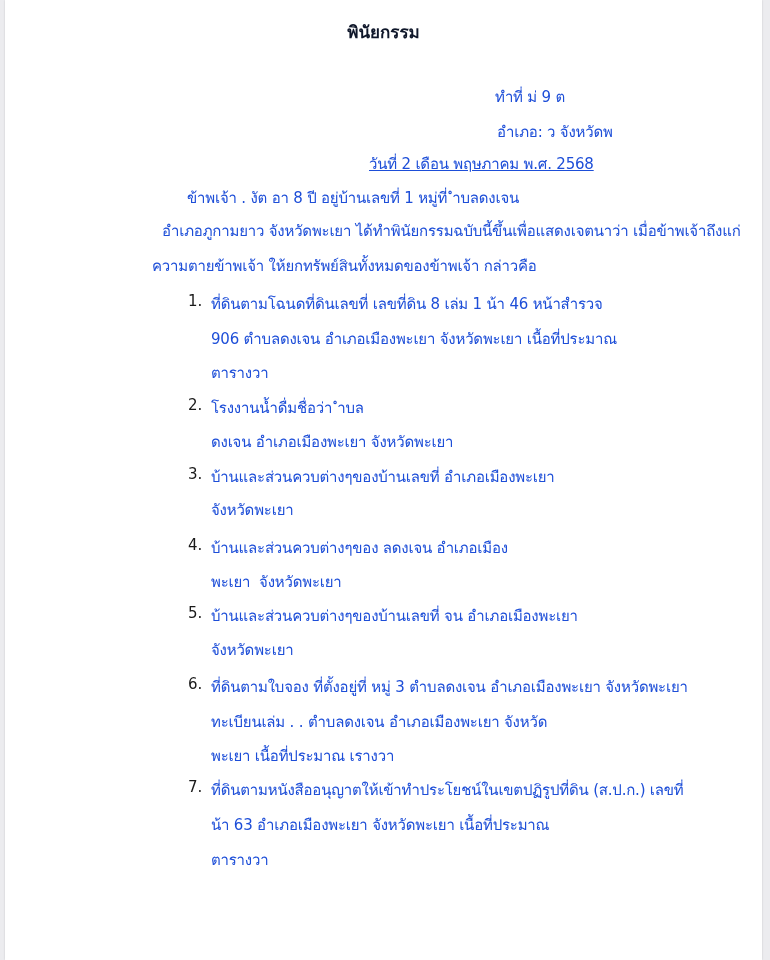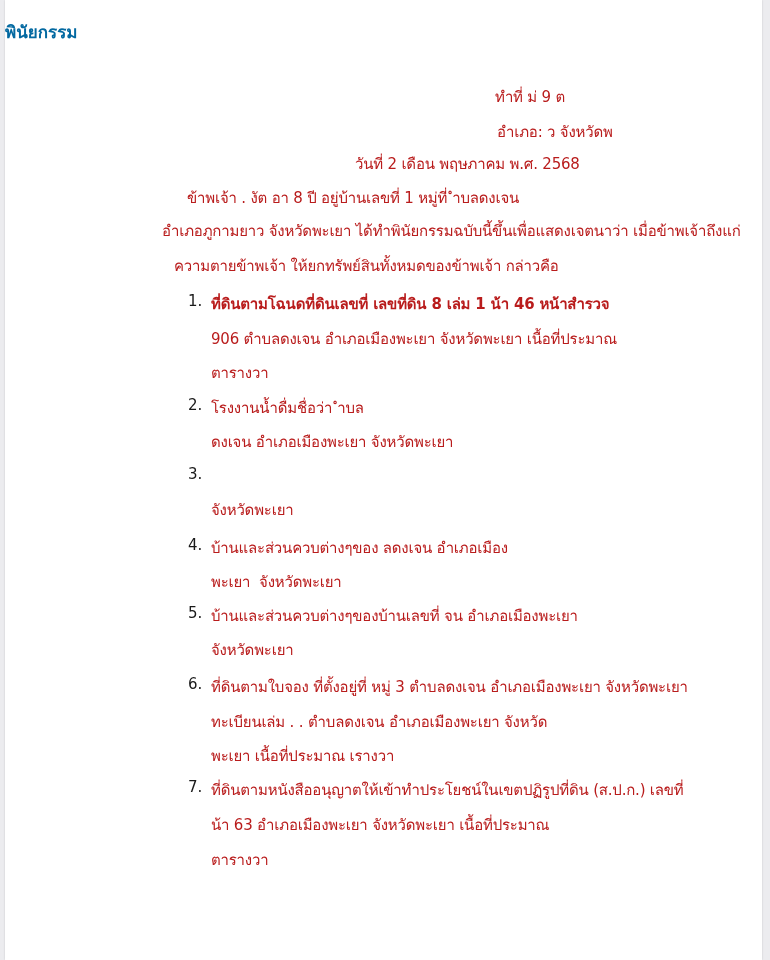--- a/index.html
+++ b/index.html
@@ -9,54 +9,55 @@
       font-family: "DejaVu Sans", "Liberation Sans", sans-serif;
     }
     .page {
       position: absolute; left: 5px; top: 0; width: 757px; height: 960px;
       background: #ffffff;
       box-shadow: 0 0 2px rgba(0,0,0,0.15);
     }
     .line {
       position: absolute;
       font-size: 15px;
-      color: #b91c1c;
+      color: #1d4ed8;
       white-space: nowrap;
       letter-spacing: -0.2px;
     }
     .title {
       position: absolute; left: 0; width: 757px; top: 18px;
-      font-weight: bold; font-size: 17px; color: #0369a1;
+      text-align: center; font-weight: bold; font-size: 17px; color: #0f172a;
     }
     .num { position: absolute; font-size: 15px; color: #1a1a1a; }
   </style>
 </head>
 <body>
 
 <div class="page">
   <div class="title">พินัยกรรม</div>
 
   <div class="line" style="left:490px; top:85px;">ทำที่          ม่ 9 ต</div>
   <div class="line" style="left:492px; top:120px;">อำเภอ:            ว จังหวัดพ</div>
-  <div class="line" style="left:350px; top:152px;">วันที่ 2 เดือน พฤษภาคม พ.ศ. 2568</div>
+  <div class="line" style="left:364px; top:152px;text-decoration:underline;">วันที่ 2 เดือน พฤษภาคม พ.ศ. 2568</div>
 
   <div class="line" style="left:182px; top:186px;">ข้าพเจ้า .                        งัต อา    8 ปี อยู่บ้านเลขที่     1 หมู่ที่     ำบลดงเจน</div>
   <div class="line" style="left:157px; top:219px;">อำเภอภูกามยาว จังหวัดพะเยา ได้ทำพินัยกรรมฉบับนี้ขึ้นเพื่อแสดงเจตนาว่า เมื่อข้าพเจ้าถึงแก่</div>
-  <div class="line" style="left:169px; top:254px;">ความตายข้าพเจ้า ให้ยกทรัพย์สินทั้งหมดของข้าพเจ้า กล่าวคือ</div>
+  <div class="line" style="left:147px; top:254px;">ความตายข้าพเจ้า ให้ยกทรัพย์สินทั้งหมดของข้าพเจ้า กล่าวคือ</div>
 
   <div class="num" style="left:183px; top:292px;">1.</div>
-  <div class="line" style="left:206px; top:292px;font-weight:bold;">ที่ดินตามโฉนดที่ดินเลขที่               เลขที่ดิน    8 เล่ม 1     น้า 46 หน้าสำรวจ</div>
+  <div class="line" style="left:206px; top:292px;">ที่ดินตามโฉนดที่ดินเลขที่               เลขที่ดิน    8 เล่ม 1     น้า 46 หน้าสำรวจ</div>
   <div class="line" style="left:206px; top:327px;">906 ตำบลดงเจน อำเภอเมืองพะเยา จังหวัดพะเยา เนื้อที่ประมาณ</div>
   <div class="line" style="left:206px; top:361px;">ตารางวา</div>
 
   <div class="num" style="left:183px; top:396px;">2.</div>
   <div class="line" style="left:206px; top:430px;">ดงเจน อำเภอเมืองพะเยา จังหวัดพะเยา</div>
   <div class="line" style="left:206px; top:396px;">โรงงานน้ำดื่มชื่อว่า                                                                   ำบล</div>
 
   <div class="num" style="left:183px; top:465px;">3.</div>
+  <div class="line" style="left:206px; top:465px;">บ้านและส่วนควบต่างๆของบ้านเลขที่                                   อำเภอเมืองพะเยา</div>
   <div class="line" style="left:206px; top:498px;">จังหวัดพะเยา</div>
 
   <div class="num" style="left:183px; top:536px;">4.</div>
   <div class="line" style="left:206px; top:536px;">บ้านและส่วนควบต่างๆของ                                      ลดงเจน อำเภอเมือง</div>
   <div class="line" style="left:206px; top:570px;font-family:Liberation Mono, monospace;">พะเยา จังหวัดพะเยา</div>
 
   <div class="num" style="left:183px; top:604px;">5.</div>
   <div class="line" style="left:206px; top:604px;">บ้านและส่วนควบต่างๆของบ้านเลขที่                         จน อำเภอเมืองพะเยา</div>
   <div class="line" style="left:206px; top:638px;">จังหวัดพะเยา</div>
 

